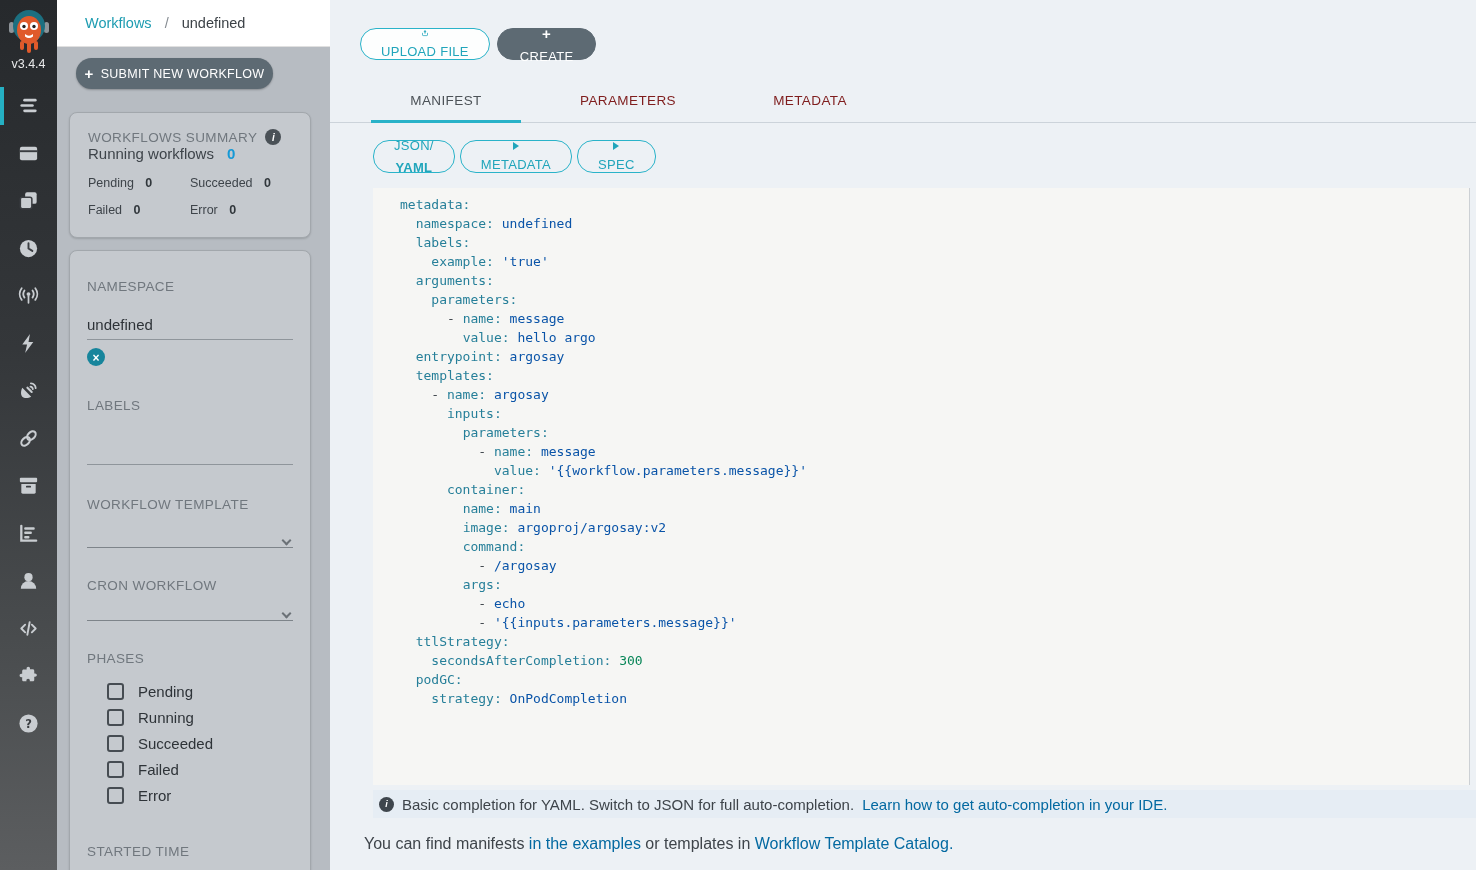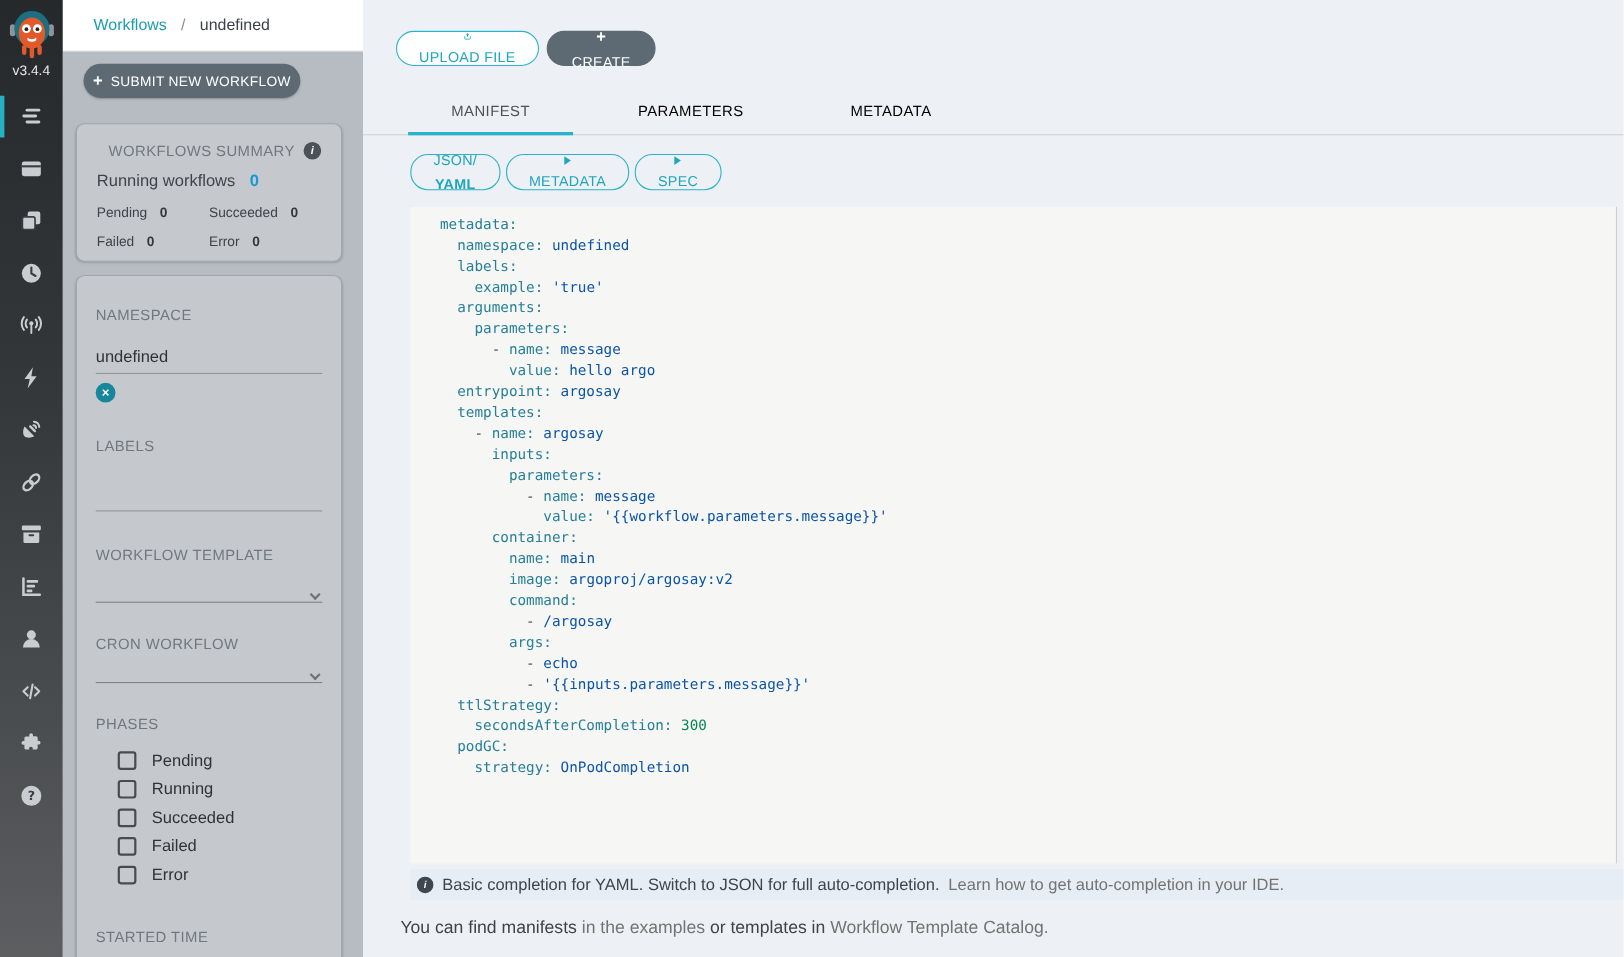--- a/index.html
+++ b/index.html
@@ -26,27 +26,27 @@
   .breadcrumb .crumb-current { color:#3c4247; }
   .submit-btn { position:absolute; top:58px; left:19px; width:197px; height:31px; border:none;
                 border-radius:16px; background:#5d6a73; color:#fff; font-size:12.5px; letter-spacing:0.3px;
                 font-family:inherit; display:flex; align-items:center; justify-content:center; gap:7px;
                 cursor:pointer; box-shadow:0 1px 2px rgba(0,0,0,0.25); }
   .submit-btn .plus { font-size:15px; font-weight:bold; }
   .card { position:absolute; left:12px; width:242px; background:#c5c9ce; border:1px solid #a2a7ac;
           border-radius:8px; box-shadow:0 1px 2px rgba(0,0,0,0.15); }
   .summary-card { top:112px; height:126px; padding:16px 18px; }
   .filters-card { top:250px; height:660px; padding:14px 17px; }
-  .card-title-row { display:flex; align-items:center; gap:8px;justify-content:flex-end; }
+  .card-title-row { display:flex; align-items:center; gap:8px; }
   .card-heading, .filter-heading { font-size:13.5px; color:#70777e; letter-spacing:0.4px; }
   .info-icon { width:16px; height:16px; border-radius:50%; background:#4a5157; color:#fff;
                display:inline-flex; align-items:center; justify-content:center; flex:0 0 auto;
                font-size:10px; font-weight:bold; font-style:italic; cursor:pointer; }
   .info-icon::after { content:"i"; }
-  .running-row { margin-top:11px; font-size:15px; color:#3e444a; }
+  .running-row { font-size:15px; color:#3e444a; }
   .running-count { color:#1599d6; font-weight:bold; margin-left:9px; }
   .stats-grid { margin-top:11px; display:grid; grid-template-columns:1fr 1fr; row-gap:9px; }
   .stat-label { font-size:12.5px; color:#3e444a; }
   .stat-value { font-size:12.5px; color:#31373c; font-weight:bold; margin-left:7px; }
 
   .filter-heading.first { margin-top:14px; }
   .filter-input { margin-top:22px; width:100%; font-size:15px; color:#2e3338; height:24px;
                   border-bottom:1px solid #8f959b; cursor:text; }
   .filter-input.tall { margin-top:8px; height:44px; }
   .chip { margin-top:8px; width:18px; height:18px; border-radius:50%; background:#17859c; color:#fff;
@@ -70,41 +70,41 @@
   .pill { display:inline-flex; align-items:center; justify-content:center; gap:7px; height:32px;
           border-radius:16px; font-family:inherit; font-size:13px; letter-spacing:0.3px; cursor:pointer;flex-direction:column; }
   .pill.outline { background:#fdfefe; border:1.5px solid #2ab3c9; color:#21a5bb; padding:0 20px; }
   .pill.solid { background:#5d6a73; border:1.5px solid #5d6a73; color:#fff; padding:0 22px; }
   .pill .plus { font-size:15px; font-weight:bold; }
   .upload-svg { width:16px; height:16px; }
 
   .tabs { position:absolute; top:84px; left:0; width:1289px; height:39px; border-bottom:1px solid #ccd3da;
           padding-left:41px; display:flex; gap:32px; }
   .tab { position:relative; width:150px; height:39px; text-align:center; padding-top:9px;
-         font-size:13.5px; letter-spacing:0.4px; color:#000000; cursor:pointer; }
+         font-size:13.5px; letter-spacing:0.4px; color:#7f1d1d; cursor:pointer; }
   .tab.active { color:#4c5257; }
   .tab.active::after { content:""; position:absolute; left:0; right:0; bottom:0; height:3px; background:#29b2c8; }
 
   .pills-row { position:absolute; top:140px; left:43px; display:flex; gap:5px; }
   .pill.sm { height:33px; background:transparent; font-size:13px; }
   .tri { display:inline-block; width:0; height:0; border-top:4px solid transparent;
          border-bottom:4px solid transparent; border-left:6px solid currentColor; }
   .pill.sm b { font-weight:bold; }
 
   .editor { position:absolute; top:188px; left:43px; right:6px; height:597px; background:#f6f6f4;
             border-right:1px solid #ccd0d4; padding:7px 0 0 27px; cursor:text; overflow:hidden; }
   .code-line { font-family:"DejaVu Sans Mono","Liberation Mono",monospace; font-size:13px;
                line-height:19px; white-space:pre; }
   .tok-key { color:#267f99; } .tok-val { color:#0a54a8; } .tok-str { color:#0a54a8; }
   .tok-num { color:#098658; } .tok-dsh { color:#444a50; } .tok-pln { color:#333; }
 
   .hint-bar { position:absolute; top:790px; left:43px; right:0; height:28px; background:#e6edf4;
               display:flex; align-items:center; gap:8px; padding-left:6px; font-size:15px; color:#3e444a; }
   .hint-bar .info-icon { width:15px; height:15px; background:#3f464d; font-size:9px; }
-  a.link, .footer-note a { color:#737373; text-decoration:none; cursor:pointer; }
+  a.link, .footer-note a { color:#0369a1; text-decoration:none; cursor:pointer; }
   .footer-note { position:absolute; top:835px; left:34px; font-size:16px; color:#3e444a; }
 </style>
 </head>
 <body>
 
 <div class="root">
 
   <aside class="nav">
     <div class="logo">
       <svg viewBox="0 0 44 48">

